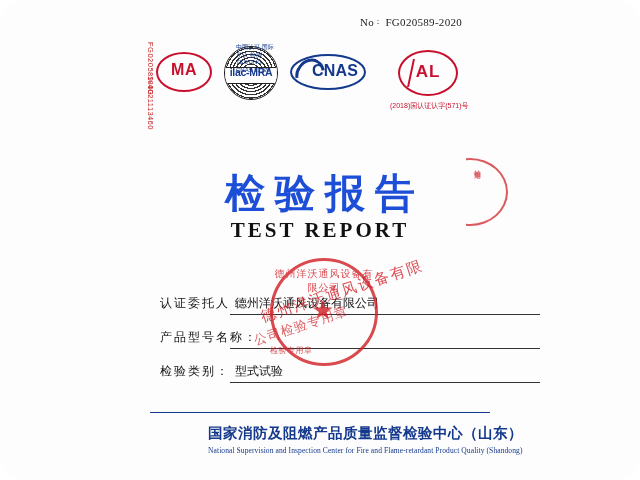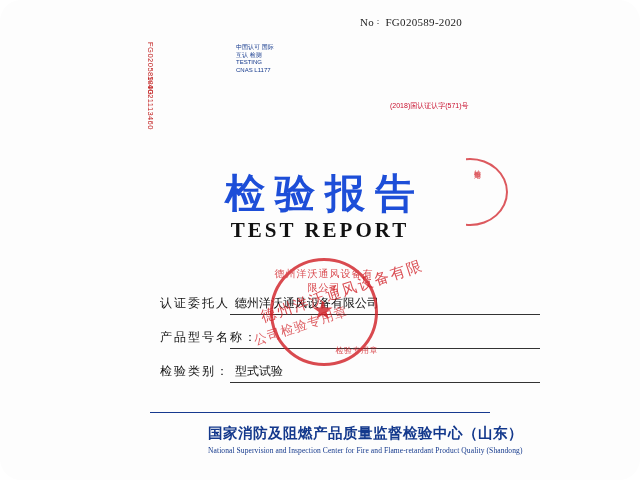--- a/index.html
+++ b/index.html
@@ -330,21 +330,21 @@
     text-align: center;
     font-size: 10px;
     color: #d2232a;
     letter-spacing: 1px;
     font-family: "DejaVu Sans", sans-serif;
   }
   .stamp .arc-bottom {
     position: absolute;
     left: 0; bottom: 10px;
     width: 108px;
-    text-align: right;
+    text-align: left;
     font-size: 8px;
     color: #d2232a;
     letter-spacing: 0.5px;
     font-family: "DejaVu Sans", sans-serif;
   }
 
   
   .diag-stamp {
     position: absolute;
     left: 255px;
@@ -482,20 +482,46 @@
 
 <div class="page">
 
   <div class="report-no">
     <span>No</span><span class="sup">：</span>
     <span>FG020589-2020</span>
   </div>
 
   <div class="vcode">FG020589-4G</div>
 
+  <div class="logo-strip">
+
+    <div class="logo cma">
+      <div class="ellipse"></div>
+      <div class="txt">MA</div>
+    </div>
+
+    <div class="logo ilac">
+      <div class="circle">
+        <div class="band"></div>
+      </div>
+      <div class="band-txt">ilac-MRA</div>
+    </div>
+
+    <div class="logo cnas">
+      <div class="oval"></div>
+      <div class="swoosh"></div>
+      <div class="txt">CNAS</div>
+    </div>
+
+    <div class="logo cal">
+      <div class="ellipse"></div>
+      <div class="bar"></div>
+      <div class="txt">AL</div>
+    </div>
+  </div>
 
   <div class="cnas-side">中国认可 国际互认 检测 TESTING CNAS L1177</div>
   <div class="cal-caption">(2018)国认证认字(571)号</div>
   <div class="vcode2">180021113460</div>
 
   <div class="title-cn">检验报告</div>
   <div class="title-en">TEST REPORT</div>
 
   <div class="edge-stamp">
     <div class="ring"></div>

